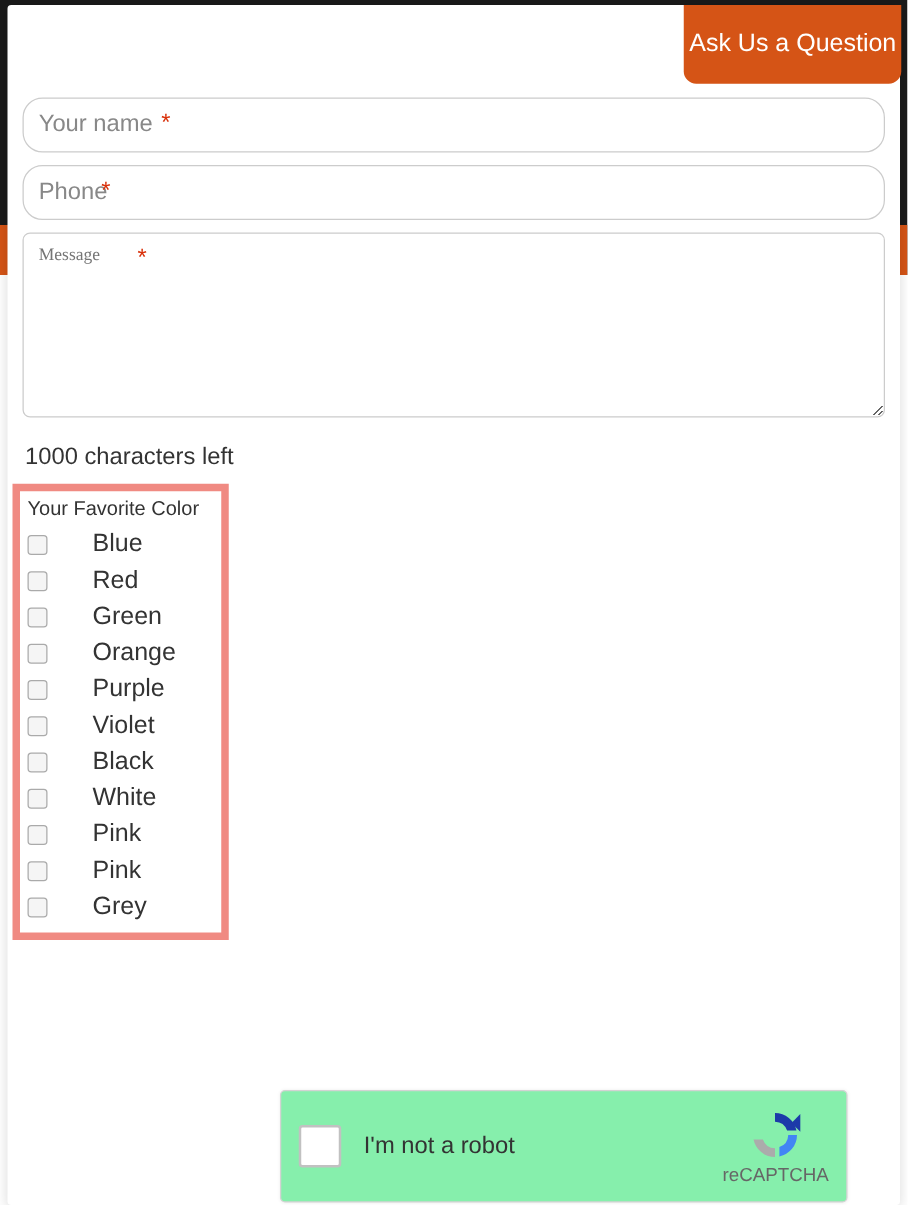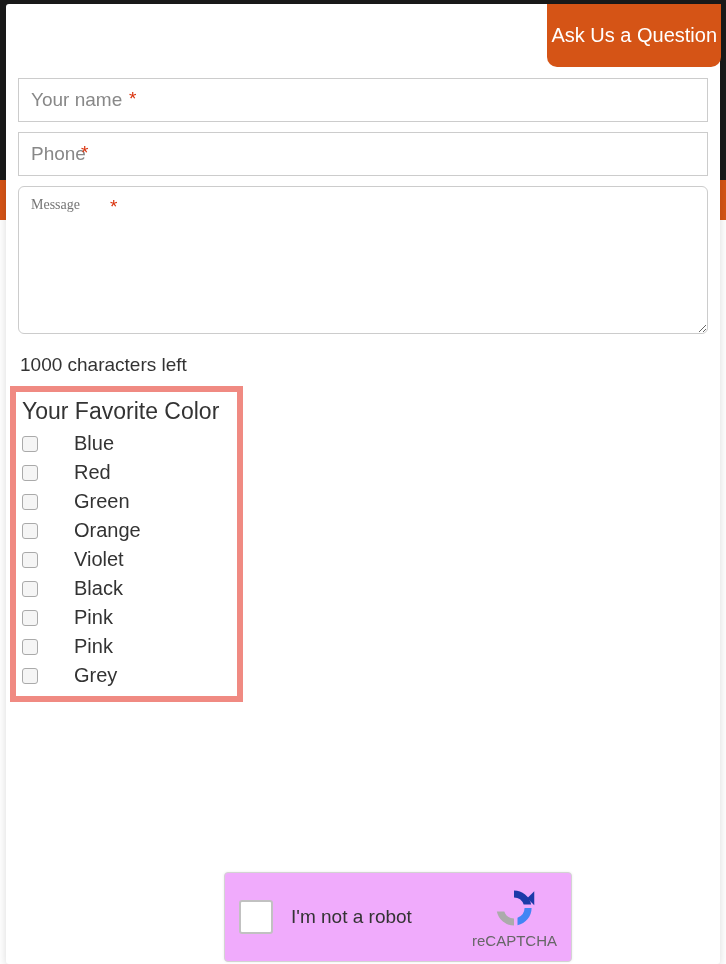--- a/index.html
+++ b/index.html
@@ -62,21 +62,21 @@
       top: 78px;
       left: 18px;
       right: 18px;
       z-index: 2;
     }
     .form-input {
       width: 100%;
       padding: 10px 12px;
       font-size: 19px;
       border: 1px solid #ccc;
-      border-radius: 0;
+      border-radius: 16px;
       margin-bottom: 10px;
       color: #6d28d9;
       background: #fff;
     }
     .form-input::placeholder {
       color: #888;
     }
     .form-textarea {
       width: 100%;
       height: 148px;
@@ -105,21 +105,21 @@
       margin-bottom: 10px;
       padding-left: 2px;
     }
     .color-box {
       border: 6px solid #f08a82;
       display: inline-block;
       padding: 6px 18px 6px 4px;
       margin-left: -8px;
     }
     .color-title {
-      font-size: 23px;
+      font-size: 16px;
       color: #333;
       margin-bottom: 4px;
       padding-left: 2px;
     }
     .color-option {
       display: flex;
       align-items: center;
       padding: 3px 2px;
       font-size: 20px;
       color: #333;
@@ -132,25 +132,25 @@
       border: 1px solid #aaa;
       border-radius: 3px;
       appearance: none;
       background: #f5f5f5;
       cursor: pointer;
     }
     .recaptcha-box {
       position: absolute;
       left: 224px;
       top: 872px;
-      width: 348px;
+      width: 454px;
       height: 90px;
       border: 1px solid #d3d3d3;
       border-radius: 4px;
-      background: #f0abfc;
+      background: #86efac;
       display: flex;
       align-items: center;
       padding: 3px 14px;
       z-index: 2;
       box-shadow: 0 0 3px rgba(0,0,0,0.08);
     }
     .recaptcha-check {
       width: 34px;
       height: 34px;
       border: 2px solid #c1c1c1;
@@ -220,25 +220,33 @@
         <div class="color-option">
           <input type="checkbox" style="">
           <span>Green</span>
         </div>
         <div class="color-option">
           <input type="checkbox" style="">
           <span>Orange</span>
         </div>
         <div class="color-option">
           <input type="checkbox" style="">
+          <span>Purple</span>
+        </div>
+        <div class="color-option">
+          <input type="checkbox" style="">
           <span>Violet</span>
         </div>
         <div class="color-option">
           <input type="checkbox" style="">
           <span>Black</span>
+        </div>
+        <div class="color-option">
+          <input type="checkbox" style="">
+          <span>White</span>
         </div>
         <div class="color-option">
           <input type="checkbox" style="">
           <span>Pink</span>
         </div>
         <div class="color-option">
           <input type="checkbox" style="">
           <span>Pink</span>
         </div>
         <div class="color-option">

